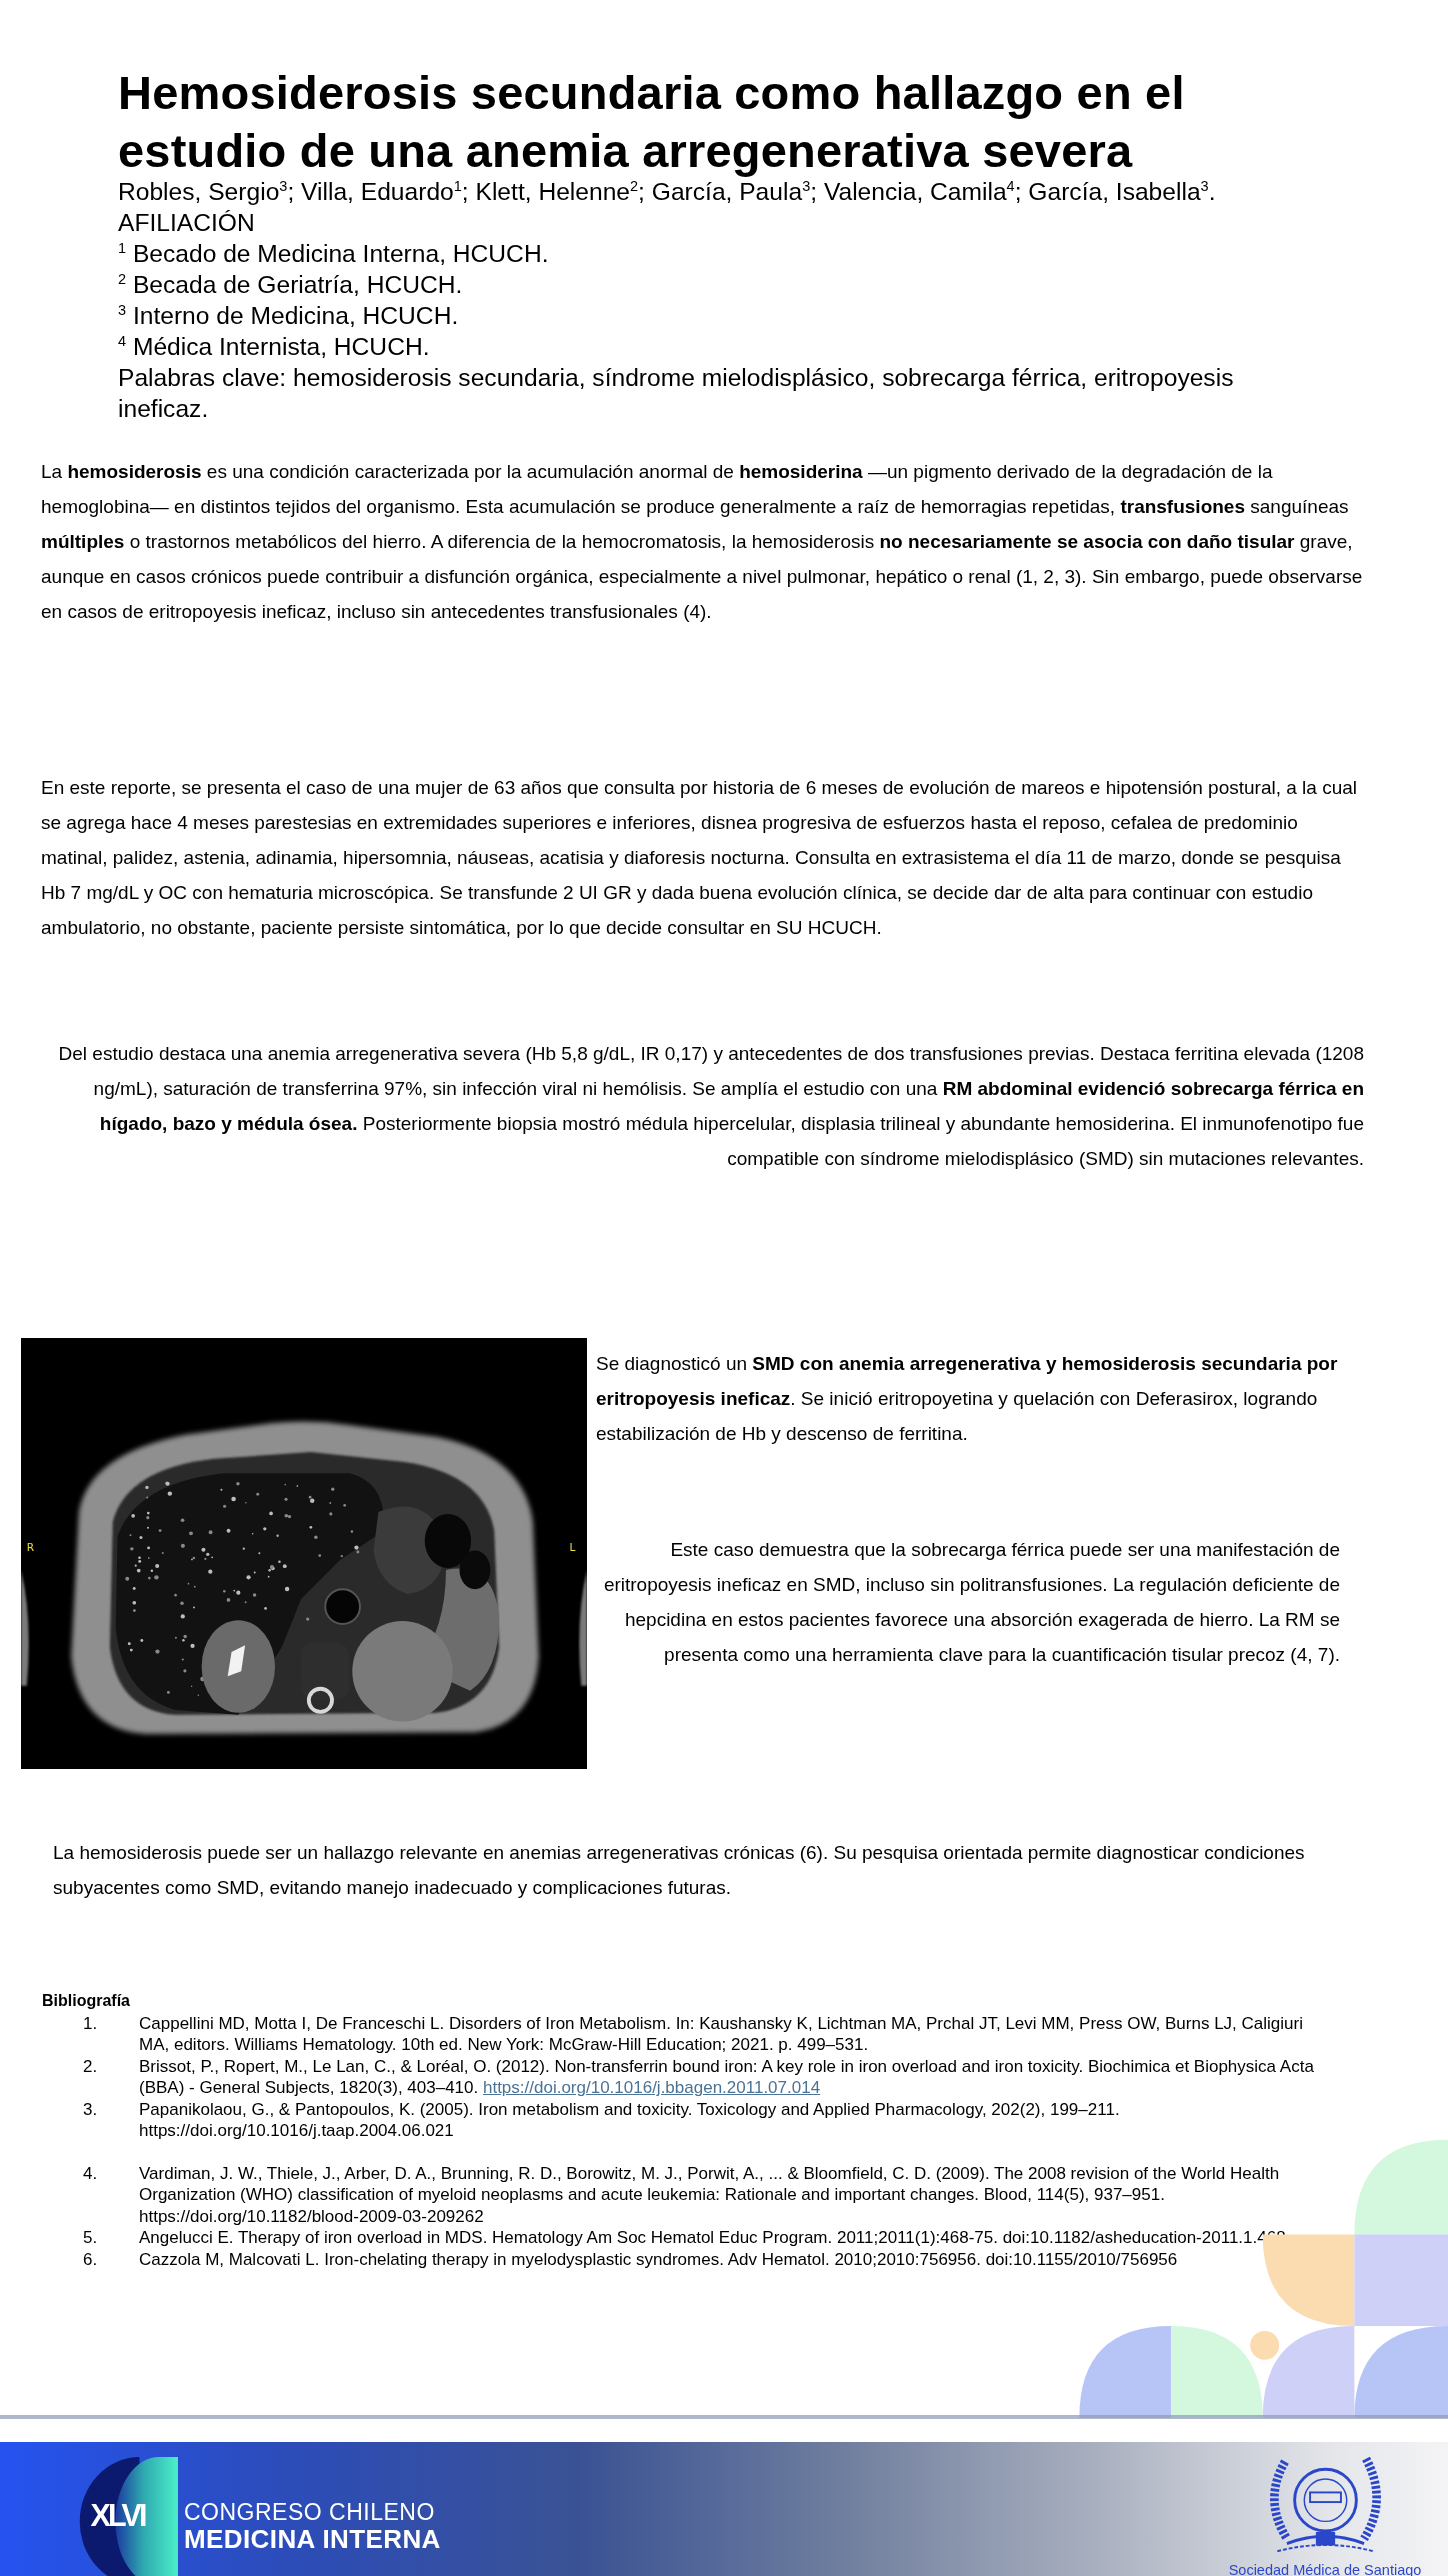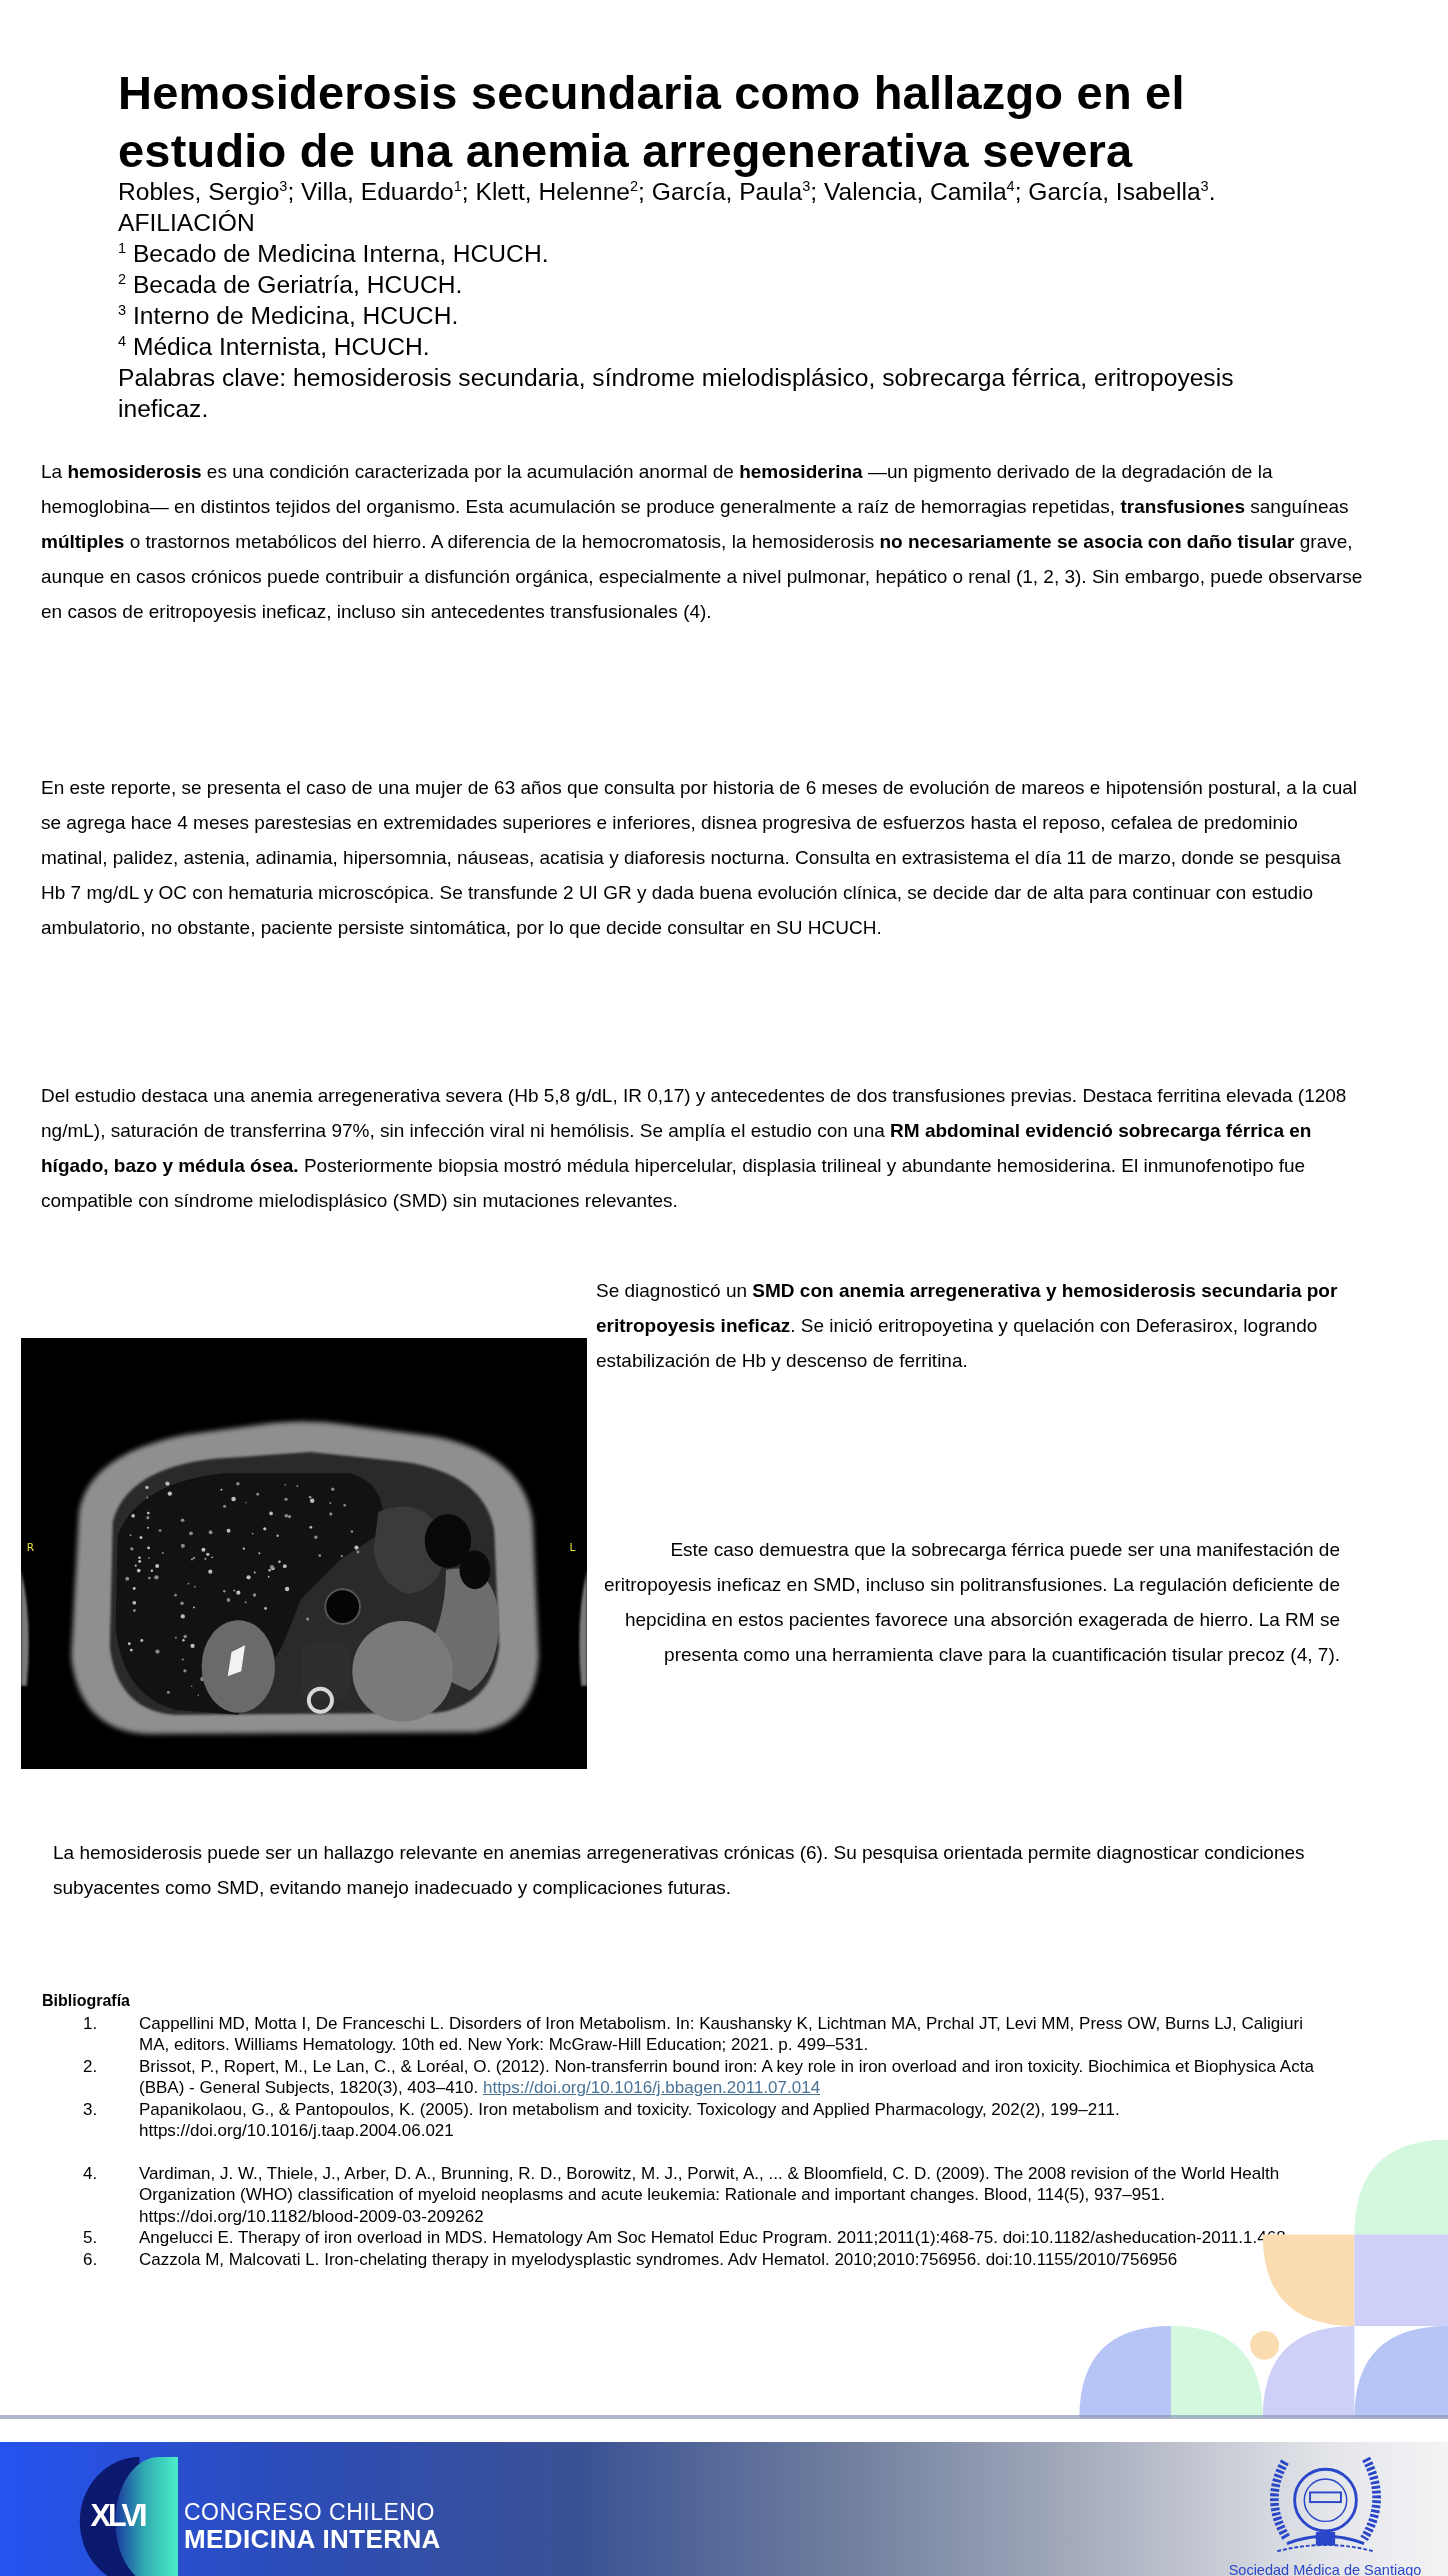--- a/index.html
+++ b/index.html
@@ -10,22 +10,22 @@
   .title { font-weight: bold; font-size: 47px; line-height: 58px; letter-spacing: 0.2px; }
   .meta { font-size: 24.6px; line-height: 31px; margin-top: -3.9px; }
   .meta div { white-space: nowrap; }
   .meta .kw { white-space: normal; width: 1198px; }
   .meta sup { font-size: 14.5px; vertical-align: 8.7px; line-height: 0; }
 
   .para { position: absolute; font-size: 19px; line-height: 35px; }
   .para b { font-weight: bold; }
   #p1 { left: 41px; top: 454px; width: 1323px; }
   #p2 { left: 41px; top: 770px; width: 1323px; }
-  #p3 { left: 41px; top: 1078px; width: 1323px; }
-  #p4 { left: 596px; top: 1273px; width: 744px; }
+  #p3 { left: 41px; top: 1036px; width: 1323px; text-align: right; }
+  #p4 { left: 596px; top: 1346px; width: 744px; }
   #p5 { left: 596px; top: 1532px; width: 744px; text-align: right; }
   #p6 { left: 53px; top: 1835px; width: 1294px; }
 
   .mri { position: absolute; left: 21px; top: 1338px; width: 566px; height: 431px; background: #000; overflow: hidden; }
   .mri svg { display: block; width: 100%; height: 100%; }
   .mri .orient { position: absolute; top: 203px; color: #e8e23a; font-size: 10.6px; font-family: "DejaVu Sans", sans-serif; }
 
   .bib { position: absolute; left: 42px; top: 1990px; width: 1285px; }
   .bib-title { font-weight: bold; font-size: 16px; line-height: 21px; margin-bottom: 1.9px; }
   .bib-list { list-style: none; }

